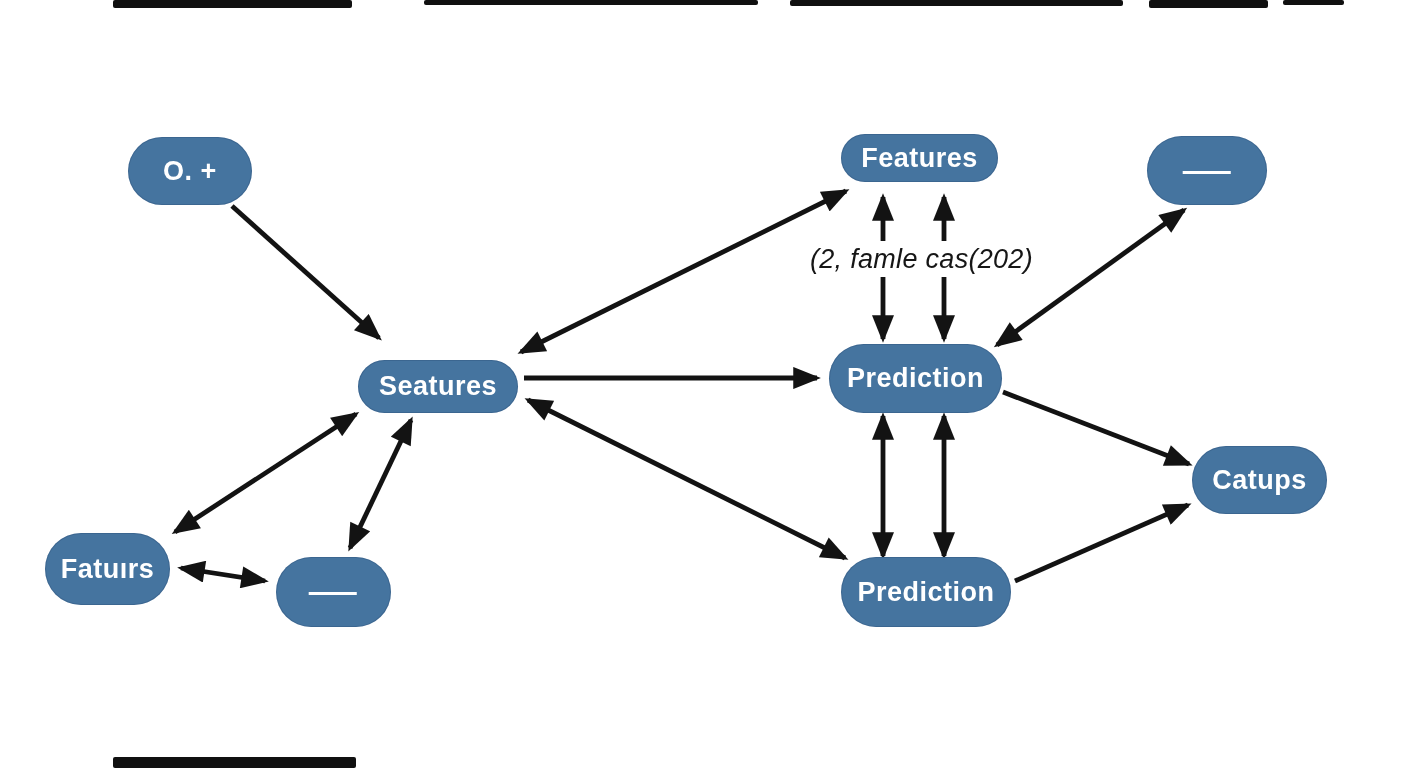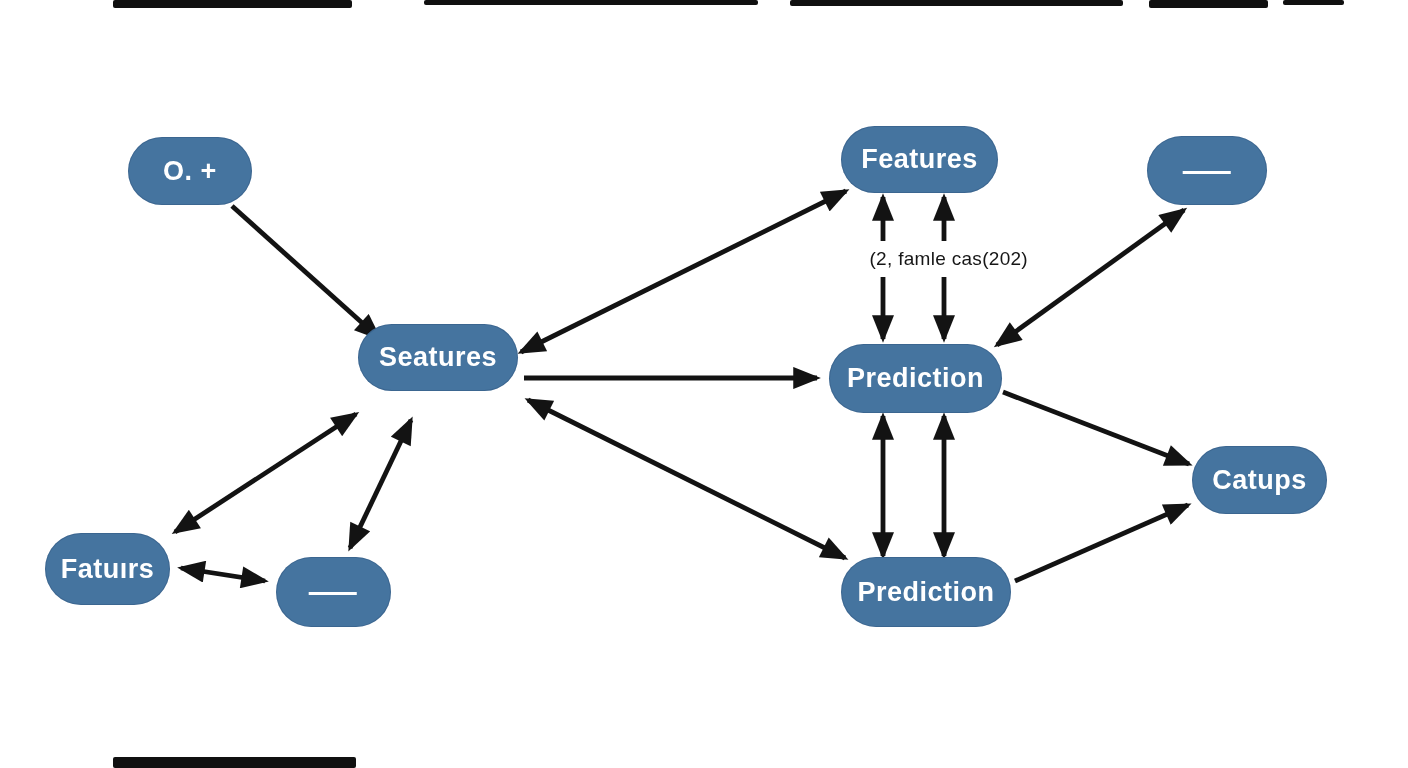--- a/index.html
+++ b/index.html
@@ -22,22 +22,23 @@
     background:var(--node-fill);border-radius:36px;
     box-shadow:0 0 0 1px rgba(30,60,100,0.25) inset;
   }
   .node-label{
     color:var(--node-text);font-weight:700;font-size:27px;letter-spacing:0.5px;
     white-space:nowrap;
   }
   .node-label.dash{font-size:30px;transform:scaleX(1.6);font-weight:700;}
   .edge-label{
     position:absolute;background:var(--bg);color:var(--label-text);
-    font-size:19px;line-height:36px;text-align:right;white-space:nowrap;
+    font-size:27px;line-height:36px;text-align:left;white-space:nowrap;
     letter-spacing:0.3px;
+    font-style:italic;
   }
   .crop-bar{position:absolute;background:#101010;border-radius:2px;}
 </style>
 </head>
 <body>
 
 <div class="canvas">
 
   <svg class="edges" viewBox="0 0 1408 768">
     <defs>
@@ -61,29 +62,29 @@
     <line class="edge" x1="411" y1="420" x2="350" y2="548" marker-start="url(#ah)" marker-end="url(#ah)"></line>
     <line class="edge" x1="181" y1="568" x2="265" y2="581" marker-start="url(#ah)" marker-end="url(#ah)"></line>
   </svg>
 
   <div class="edge-label" style="left:810px;top:241px;width:218px;">(2, famle cas(202)</div>
 
   <div class="node" style="left:128px;top:137px;width:124px;height:68px;">
     <span class="node-label">O. +</span>
   </div>
 
-  <div class="node" style="left:841px;top:126px;width:157px;height:67px;">
+  <div class="node" style="left:841px;top:134px;width:157px;height:48px;">
     <span class="node-label">Features</span>
   </div>
 
   <div class="node" style="left:1147px;top:136px;width:120px;height:69px;">
     <span class="node-label dash">—</span>
   </div>
 
-  <div class="node" style="left:358px;top:324px;width:160px;height:67px;">
+  <div class="node" style="left:358px;top:360px;width:160px;height:53px;">
     <span class="node-label">Seatures</span>
   </div>
 
   <div class="node" style="left:829px;top:344px;width:173px;height:69px;">
     <span class="node-label">Prediction</span>
   </div>
 
   <div class="node" style="left:45px;top:533px;width:125px;height:72px;">
     <span class="node-label">Fatuırs</span>
   </div>

